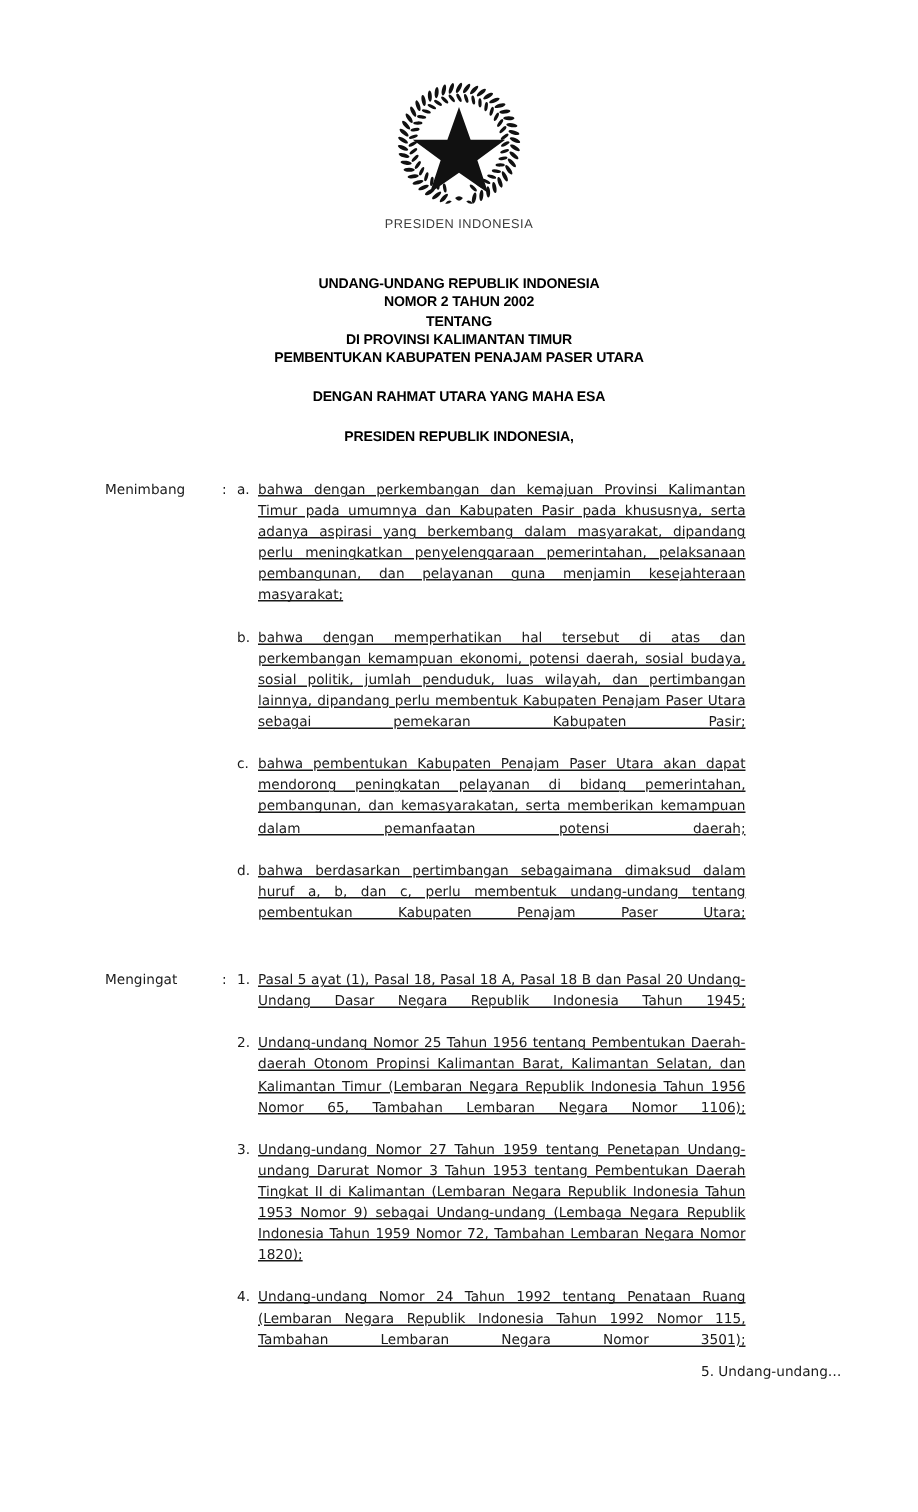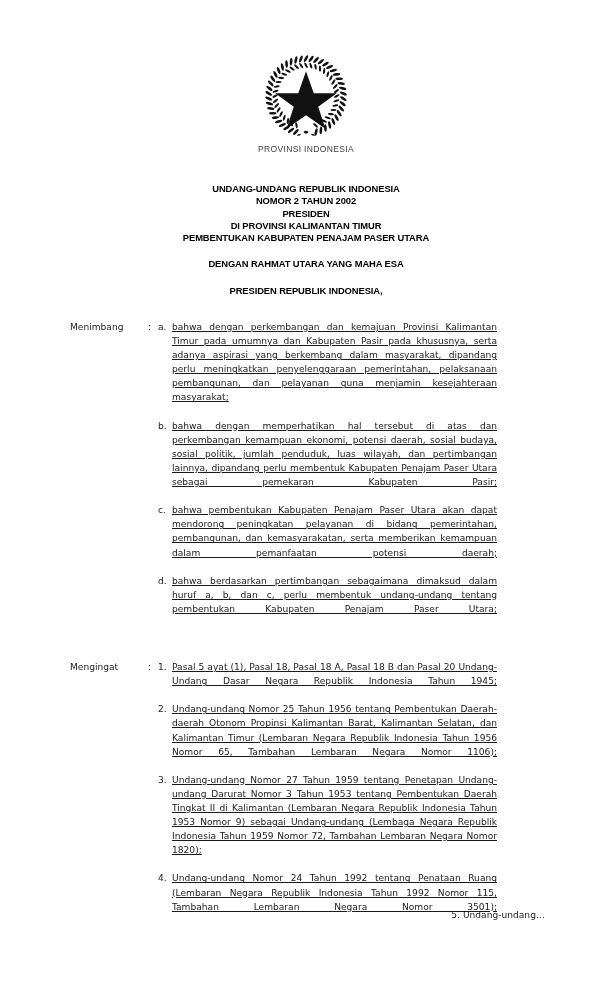--- a/index.html
+++ b/index.html
@@ -64,21 +64,21 @@
     top: 320px;
     width: 612px;
     font-size: 9.1px;
     line-height: 14.1px;
     color: #1a1a1a;
   }
   .section {
     position: relative;
     width: 564px;
   }
-  .section + .section { margin-top: 30px; }
+  .section + .section { margin-top: 17px; }
 
   .section-label {
     position: absolute;
     left: 70px;
     top: 0;
     width: 76px;
     font-size: 9.1px;
     line-height: 14.1px;
     white-space: nowrap;
   }
@@ -124,20 +124,21 @@
   
   .page-footer {
     position: absolute;
     left: 0;
     top: 908px;
     width: 545px;
     text-align: right;
     font-size: 9.1px;
     line-height: 14.1px;
     color: #1a1a1a;
+    padding-left: 16px;
   }
 </style>
 </head>
 <body>
 
 <div class="masthead">
 
   <svg class="emblem" viewBox="0 0 100 100">
     <g fill="#111111">
 
@@ -234,28 +235,28 @@
 
       <path d="M47 91 q3 -3 6 0 q-3 4 -6 0 z"></path>
       <path d="M44.5 93.5 q-2.5 2.5 -5 1.5 q2.5 -3.5 5 -1.5 z"></path>
       <path d="M55.5 93.5 q2.5 2.5 5 1.5 q-2.5 -3.5 -5 -1.5 z"></path>
 
       <polygon points="50,22 58.8,46.8 85,46.8 63.9,62.3 72.1,87.2 50,71.8 27.9,87.2 36.1,62.3 15,46.8 41.2,46.8"></polygon>
     </g>
   </svg>
 
   <div class="masthead-caption">
-    <div>PROVINSI INDONESIA</div>
+    <div>PRESIDEN INDONESIA</div>
   </div>
 </div>
 
 <div class="title-block">
   <div>UNDANG-UNDANG REPUBLIK INDONESIA</div>
   <div>NOMOR 2 TAHUN 2002</div>
-  <div>PRESIDEN</div>
+  <div>TENTANG</div>
   <div>DI PROVINSI KALIMANTAN TIMUR</div>
   <div>PEMBENTUKAN KABUPATEN PENAJAM PASER UTARA</div>
   <div class="title-gap-1"></div>
   <div>DENGAN RAHMAT UTARA YANG MAHA ESA</div>
   <div class="title-gap-2"></div>
   <div>PRESIDEN REPUBLIK INDONESIA,</div>
 </div>
 
 <div class="body-area">
 

